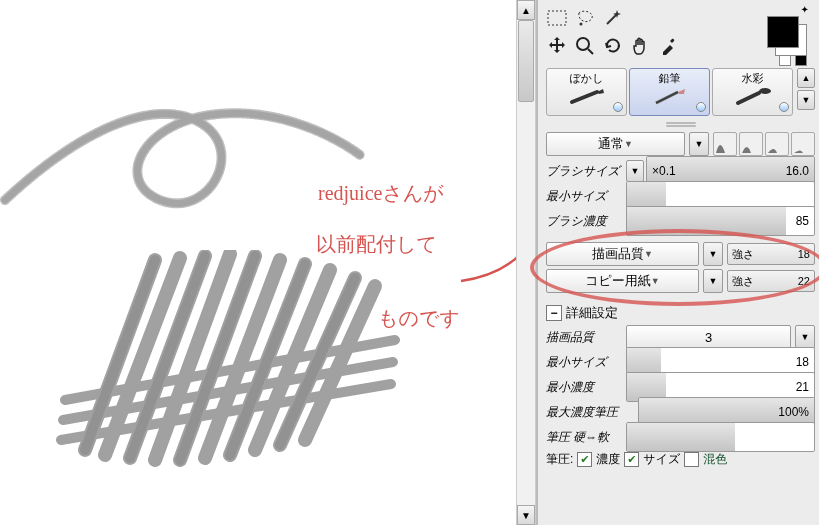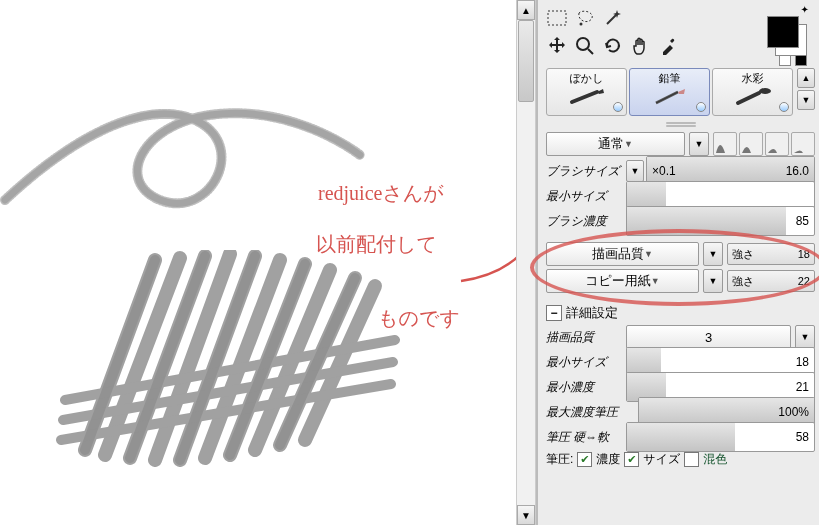--- a/index.html
+++ b/index.html
@@ -333,24 +333,20 @@
               <span></span>
               <span>100%</span>
             </div>
       </div>
     </div>
 
     <div class="param">
       <span class="lbl">筆圧 硬⇔軟</span>
       <div class="slider">
         <div class="fill" style="width:58%"></div>
-        <div class="txt">
-              <span></span>
-              <span>58</span>
-            </div>
       </div>
     </div>
 
     <div class="chk-row">
       <span>筆圧: </span>
       <span class="chk">✔</span>
       <span>濃度</span>
       <span class="chk">✔</span>
       <span>サイズ</span>
       <span class="chk"></span>

